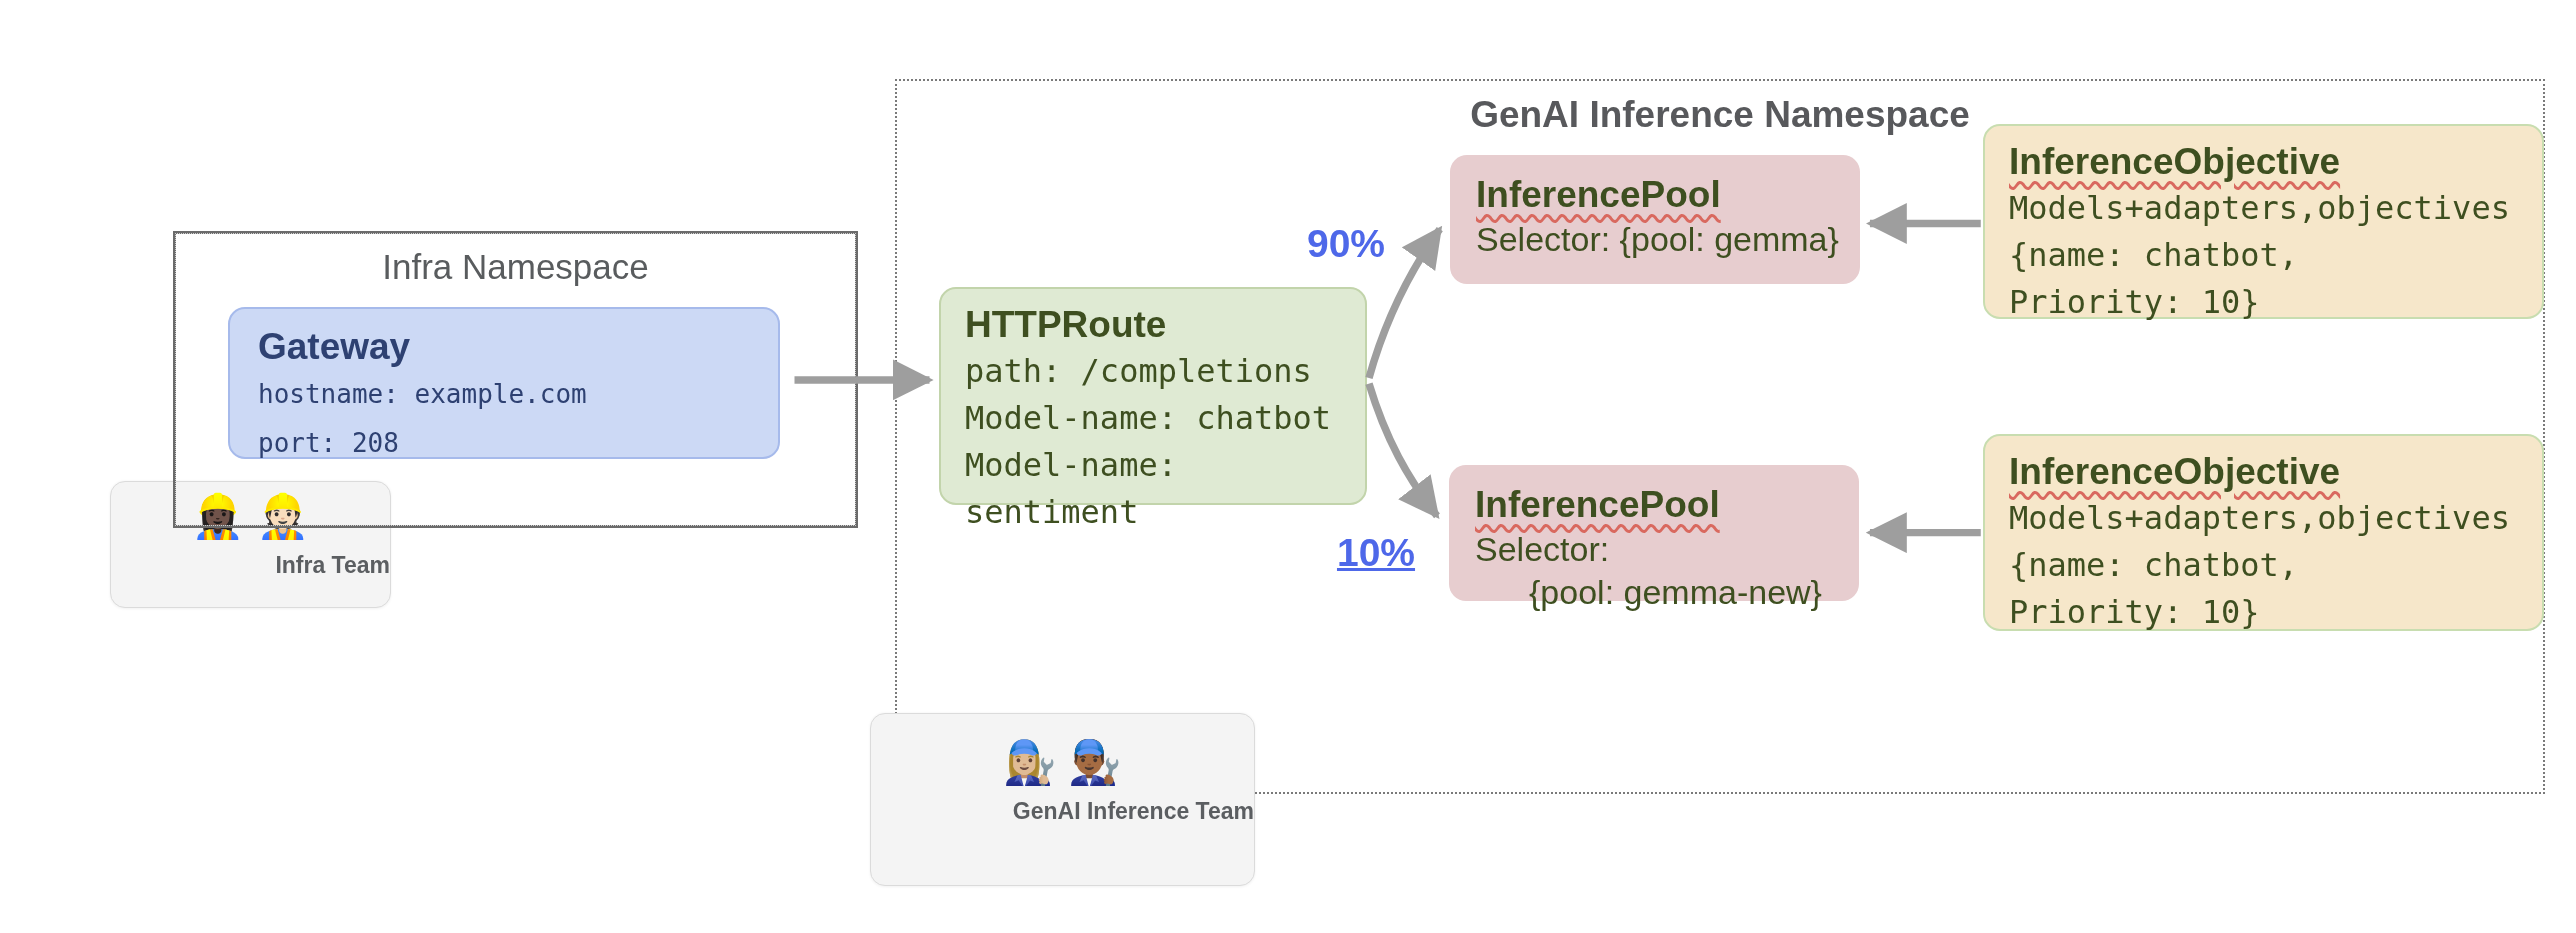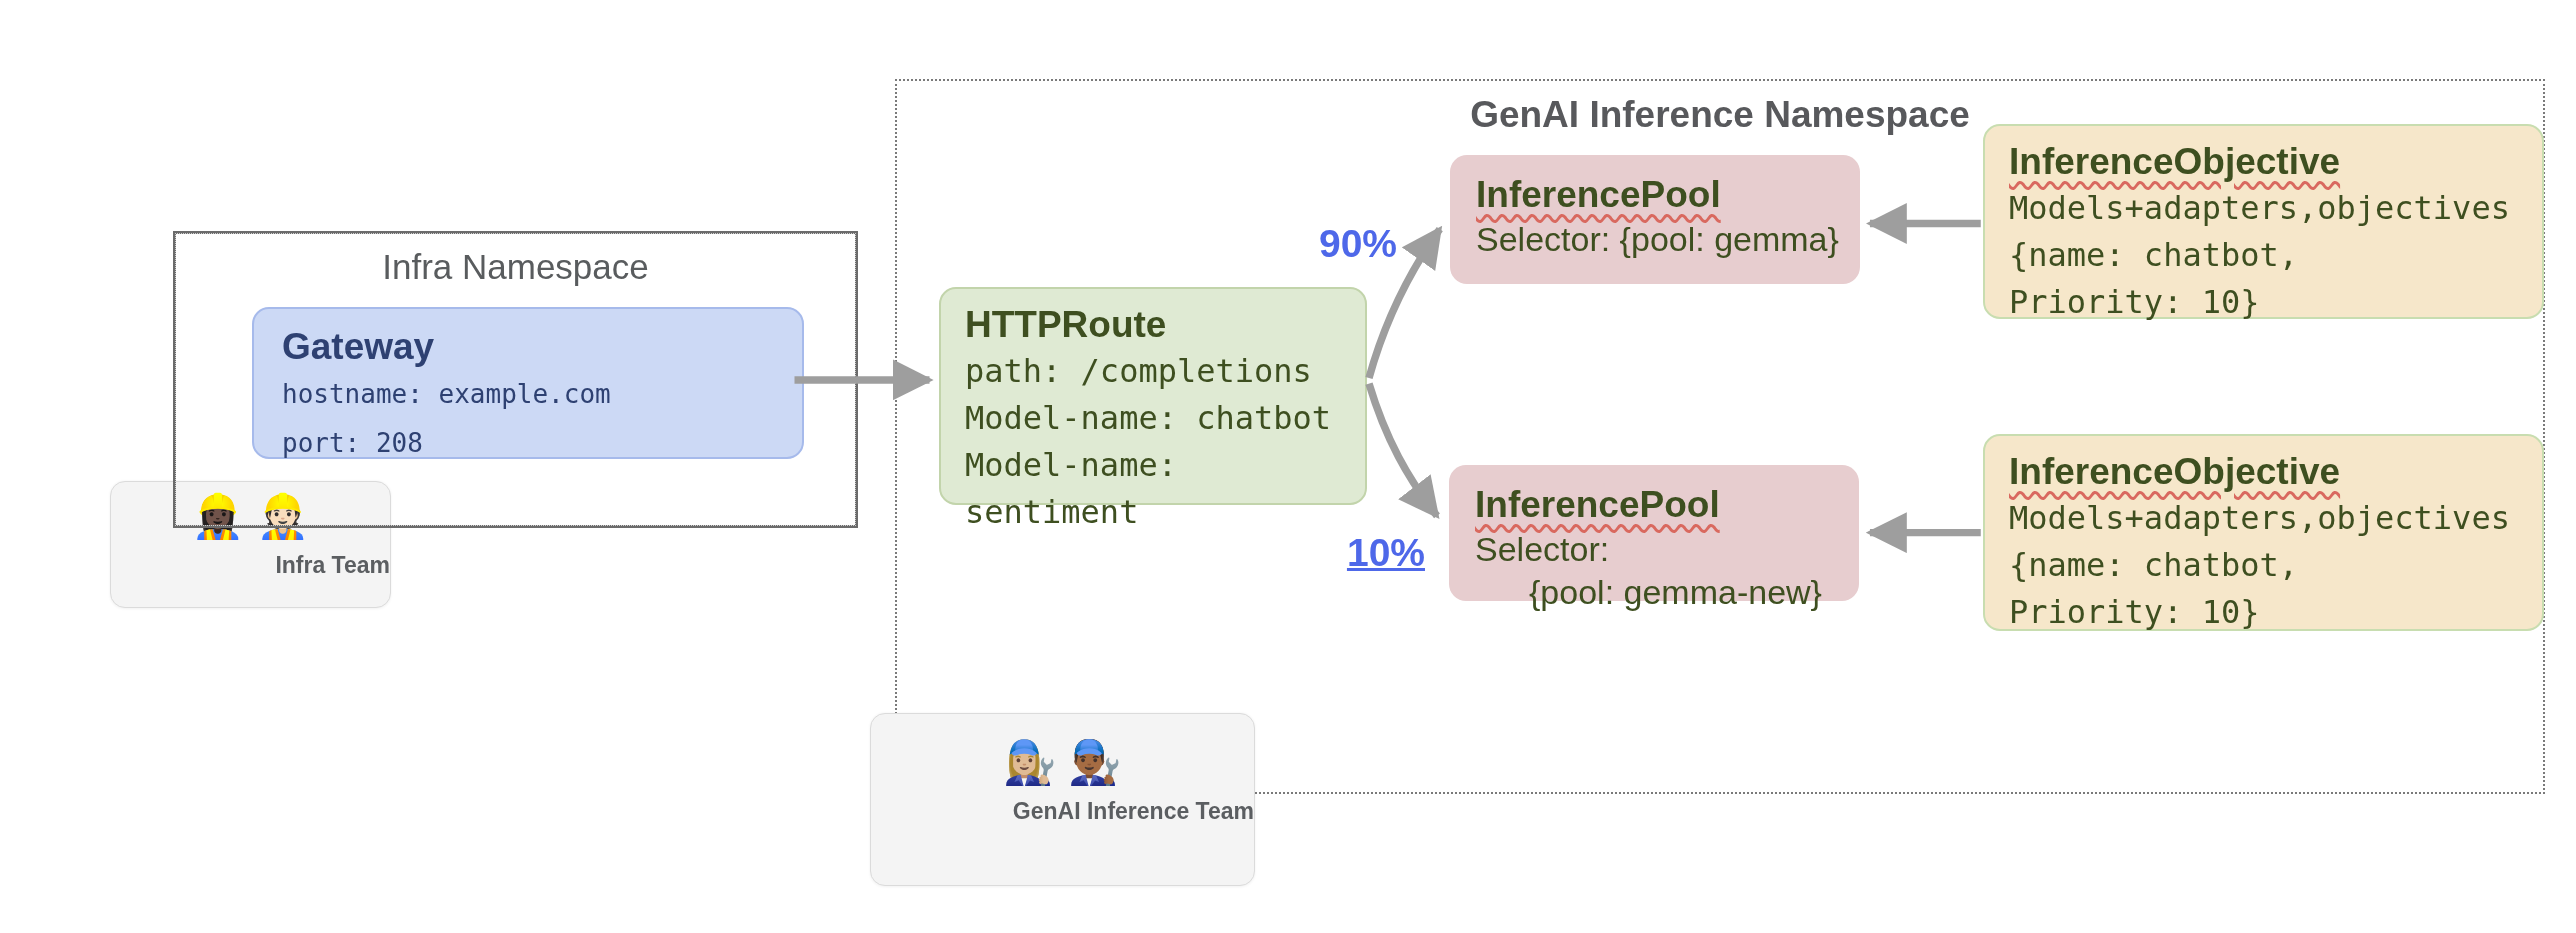--- a/index.html
+++ b/index.html
@@ -39,21 +39,21 @@
   .squiggle{
     text-decoration-line:underline;
     text-decoration-style:wavy;
     text-decoration-color:#d9695f;
     text-decoration-thickness:2.8px;
     text-underline-offset:6.5px;
   }
   .mono{font-family:"DejaVu Sans Mono",monospace;}
 
   #gateway{
-    left:252px;top:307px;width:552px;height:152px;
+    left:228px;top:307px;width:552px;height:152px;
     background:#ccd9f5;border:2.8px solid #a6baeb;
     padding:15px 0 0 28px;color:#2e4172;
   }
   #gateway .line{font-size:26px;line-height:49px;}
 
   #httproute{
     left:939px;top:287px;width:428px;height:218px;
     background:#dfead3;border:2.8px solid #c2d4ab;
     padding:13px 0 4px 24px;color:#3e4f20;
   }
@@ -84,21 +84,21 @@
   }
   #infra-team{left:110px;top:481px;width:281px;height:127px;padding-top:7.5px;}
   #genai-team{left:870px;top:713px;width:385px;height:173px;padding-top:22.4px;}
   .team .emojis{font-size:43px;line-height:52px;}
   .team .label{font-size:23px;font-weight:700;margin-top:10px;text-align:right;}
 
   
   #arrows{position:absolute;left:0;top:0;width:2576px;height:933px;z-index:5;pointer-events:none;}
   .pct{
     font-size:39px;font-weight:700;color:#4e68e9;z-index:6;
-    text-align:right;
+    text-align:center;
   }
   #pct-90{left:1295px;top:222px;width:102px;}
   #pct-10{left:1327px;top:531px;width:98px;text-decoration:underline;}
 </style>
 </head>
 <body>
 
 <div id="canvas">
 
   <div class="abs" id="genai-ns">

